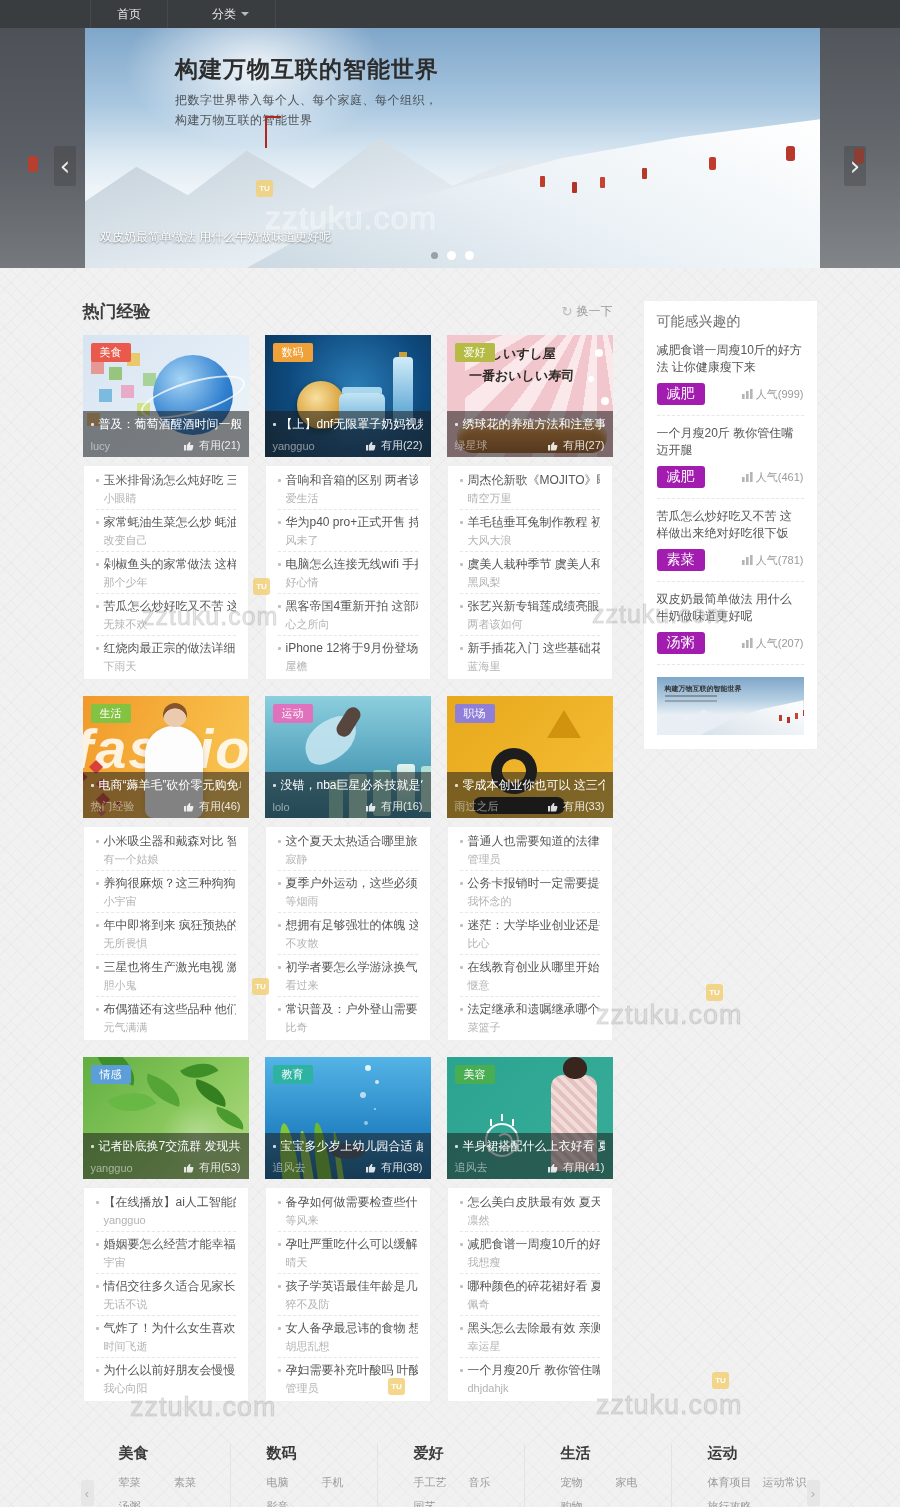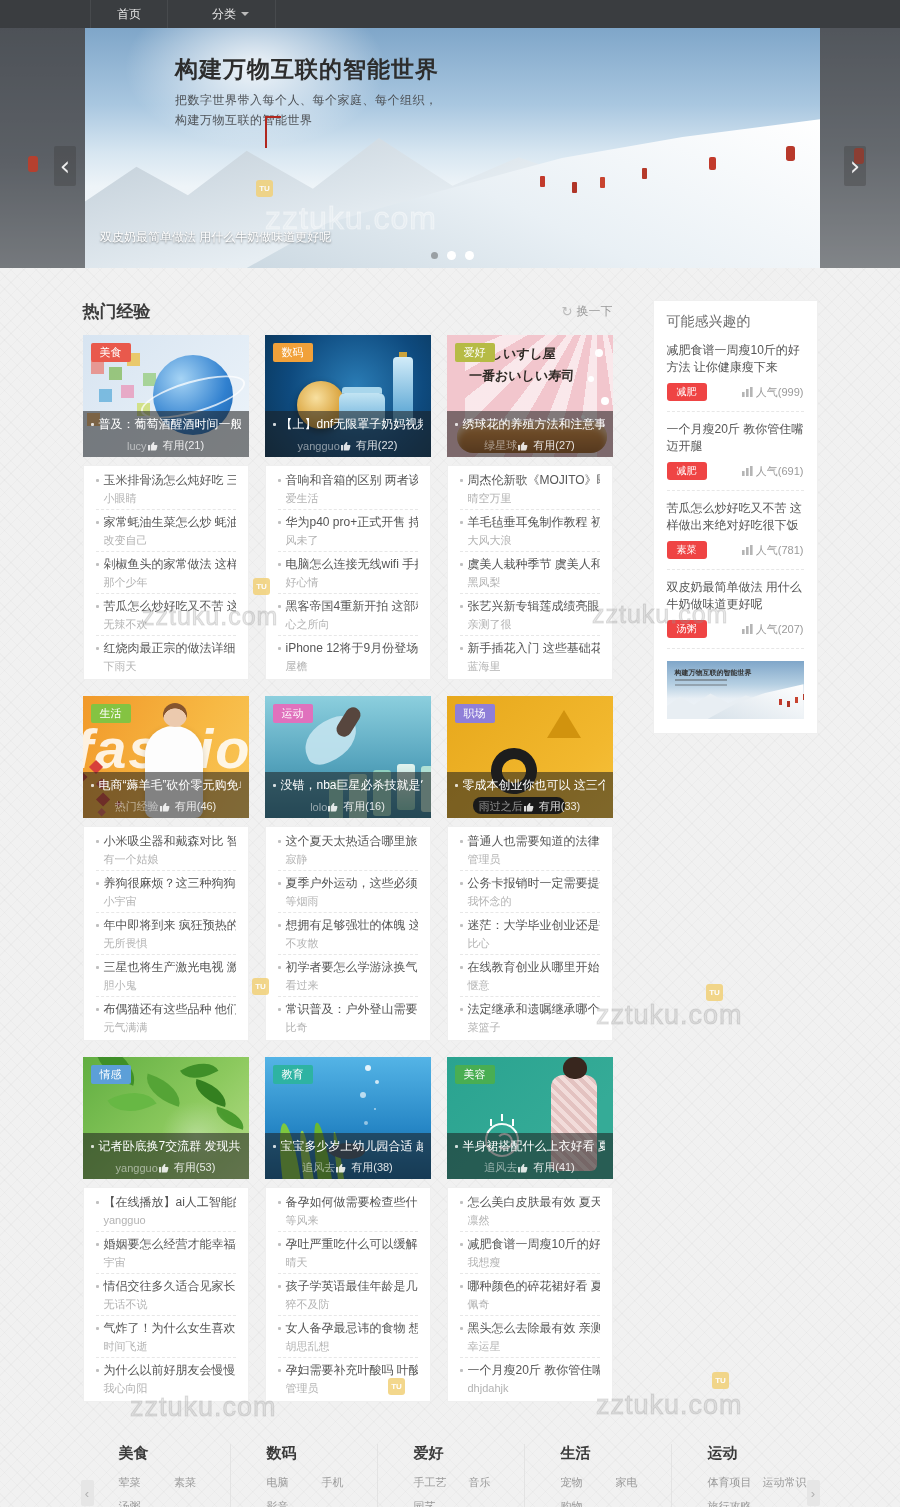--- a/index.html
+++ b/index.html
@@ -36,36 +36,36 @@
   .hero-sub.s1{top:64px}.hero-sub.s2{top:84px}
   .bracket{position:absolute;left:180px;top:88px;width:16px;height:32px;border-top:2px solid #b0271f;border-left:2px solid #b0271f}
   .hero-caption{position:absolute;left:15px;bottom:22px;font-size:12px;color:#fff;text-shadow:0 1px 2px rgba(0,0,0,.5)}
   .dots{position:absolute;left:0;right:0;bottom:8px;display:flex;justify-content:center;align-items:center;gap:9px}
   .dot{width:9px;height:9px;border-radius:50%;background:#fff;cursor:pointer}
   .dot.active{width:7px;height:7px;background:#9aa0a4}
   .arrow{position:absolute;top:118px;width:22px;height:40px;display:flex;align-items:center;justify-content:center;color:rgba(255,255,255,.9);font-size:26px;background:rgba(60,60,60,.35);border-radius:2px;cursor:pointer;z-index:4;font-family:"DejaVu Sans",sans-serif}
   .arrow.prev{left:54px}.arrow.next{left:844px}
   
   .main{position:relative;width:735px;margin:0 auto;padding-top:32px}
-  .main-flex{display:flex;gap:40px;align-items:flex-start}
+  .main-flex{display:flex;gap:30px;align-items:flex-start}
   .left-col{width:530px}
   .section-head{display:flex;justify-content:space-between;align-items:center;margin-bottom:12px}
   .section-title{font-size:17px;font-weight:bold;color:#3c3c3c}
   .refresh{font-size:12px;color:#999;cursor:pointer;display:flex;align-items:center;gap:4px}
   .refresh .ic{font-size:13px;color:#bbb}
   .hot-grid{display:grid;grid-template-columns:repeat(3,166px);gap:16px}
   
   .card{position:relative;height:122px;overflow:hidden;cursor:pointer;background:#ddd}
   .card-img{position:absolute;inset:0}
   .card-img span{position:absolute}
   .badge{position:absolute;top:8px;left:8px;z-index:3;font-size:11px;color:#fff;padding:2px 9px;border-radius:2px;cursor:pointer}
   .card-overlay{position:absolute;left:0;right:0;bottom:0;height:46px;background:rgba(30,30,30,.55);z-index:2;padding:5px 8px 0}
   .card-title{font-size:12px;color:#fff;white-space:nowrap;overflow:hidden;display:flex;align-items:center;gap:5px}
   .card-title .cdot{width:3px;height:3px;background:rgba(255,255,255,.8);flex:0 0 auto;border-radius:1px}
-  .card-meta{display:flex;justify-content:center;align-items:center;margin-top:5px}
+  .card-meta{display:flex;justify-content:space-between;align-items:center;margin-top:5px}
   .card-author{font-size:11px;color:rgba(255,255,255,.5)}
   .card-useful{font-size:11px;color:rgba(255,255,255,.85);display:flex;align-items:center;gap:4px}
   .thumb-ic{width:12px;height:12px;fill:rgba(255,255,255,.85)}
   
   .img0{background:linear-gradient(135deg,#d7e4f1,#edf4fa)}
   .img0 .s1{left:8px;top:26px;width:13px;height:13px;background:#e98b84;opacity:.85;
     box-shadow:18px 6px 0 #8cc06a,36px -8px 0 #ecc455,8px 28px 0 #6bb4dd,30px 24px 0 #e9a0c0,52px 12px 0 #9ed08a,46px 42px 0 #cfe077,66px 30px 0 #7cc6d8,-4px 52px 0 #f0b060}
   .img0 .s2{right:16px;top:20px;width:80px;height:80px;border-radius:50%;background:radial-gradient(circle at 35% 30%,#a6d4f5,#3080cf 60%,#1a5ea6)}
   .img0 .s3{right:2px;top:46px;width:108px;height:32px;border-radius:50%;border:2px solid rgba(255,255,255,.75);transform:rotate(-16deg)}
   .img1{background:radial-gradient(circle at 55% 42%,#2a7cb5 0%,#0e4a7e 58%,#0a3557 100%)}
@@ -117,21 +117,21 @@
   .list-item:last-child{border-bottom:none}
   .li-title{font-size:12px;color:#555;line-height:15px;white-space:nowrap;overflow:hidden;display:flex;align-items:center;gap:5px}
   .li-dot{width:3px;height:3px;background:#c0c0c0;flex:0 0 auto;border-radius:1px}
   .li-author{font-size:11px;color:#b3b3b3;margin-top:4px;padding-left:8px;line-height:12px}
   
   .sidebar{width:175px;background:#fff;border:1px solid #efefef;padding:12px 13px 14px}
   .side-title{font-size:14px;color:#6d6d6d;margin-bottom:2px}
   .side-item{padding:9px 0 10px;border-bottom:1px dashed #e7e7e7;cursor:pointer}
   .side-item-title{font-size:12px;color:#555;line-height:17px}
   .side-meta{display:flex;justify-content:space-between;align-items:center;margin-top:7px}
-  .side-badge{font-size:10px;color:#fff;background:#ef4444;border-radius:3px;padding:2px 10px;cursor:pointer}
+  .side-badge{font-size:14px;color:#fff;background:#a21caf;border-radius:3px;padding:2px 10px;cursor:pointer}
   .side-pop{font-size:11px;color:#9a9a9a;display:flex;align-items:center;gap:3px}
   .bars{width:11px;height:10px}
   .bars rect{fill:#b5b5b5}
   .side-thumb{position:relative;margin-top:12px;height:58px;overflow:hidden;cursor:pointer;
     background:linear-gradient(180deg,#7fa6c9 0%,#b5cfe2 40%,#e8eff5 65%,#f4f7fa 100%)}
   .side-thumb .m1{position:absolute;left:0;bottom:0;width:100%;height:55%;background:#e8eef3;
     clip-path:polygon(0 60%,10% 30%,20% 55%,32% 20%,45% 50%,58% 26%,72% 46%,86% 22%,100% 40%,100% 100%,0 100%)}
   .side-thumb .m2{position:absolute;right:0;bottom:0;width:70%;height:60%;background:linear-gradient(205deg,#fff,#d8e2ea);clip-path:polygon(0 100%,30% 55%,60% 25%,100% 0,100% 100%)}
   .side-thumb .tt{position:absolute;left:8px;top:7px;font-size:7px;font-weight:bold;color:#333}
   .side-thumb .tl{position:absolute;left:8px;top:18px;width:52px;height:2px;background:rgba(80,80,80,.45);box-shadow:0 5px 0 rgba(80,80,80,.35)}
@@ -393,21 +393,21 @@
                   <span>虞美人栽种季节 虞美人和罂粟...</span>
                 </div>
     <div class="li-author">黑凤梨</div>
   </div>
 
   <div class="list-item">
     <div class="li-title">
                   <span class="li-dot"></span>
                   <span>张艺兴新专辑莲成绩亮眼 M-p...</span>
                 </div>
-    <div class="li-author">亲测了很</div>
+    <div class="li-author">两者该如何</div>
   </div>
 
   <div class="list-item">
     <div class="li-title">
                   <span class="li-dot"></span>
                   <span>新手插花入门 这些基础花材简...</span>
                 </div>
     <div class="li-author">蓝海里</div>
   </div>
 </div>
@@ -850,21 +850,21 @@
   <div class="side-item">
     <div class="side-item-title">一个月瘦20斤 教你管住嘴迈开腿</div>
     <div class="side-meta">
       <span class="side-badge">减肥</span>
       <span class="side-pop">
         <svg class="bars" viewBox="0 0 11 10">
                   <rect x="0" y="5" width="2.6" height="5"></rect>
                   <rect x="4" y="2" width="2.6" height="8"></rect>
                   <rect x="8" y="0" width="2.6" height="10"></rect>
                 </svg>
-        <span>人气(691)</span>
+        <span>人气(461)</span>
       </span>
     </div>
   </div>
 
   <div class="side-item">
     <div class="side-item-title">苦瓜怎么炒好吃又不苦 这样做出来绝对好吃很下饭</div>
     <div class="side-meta">
       <span class="side-badge">素菜</span>
       <span class="side-pop">
         <svg class="bars" viewBox="0 0 11 10">

